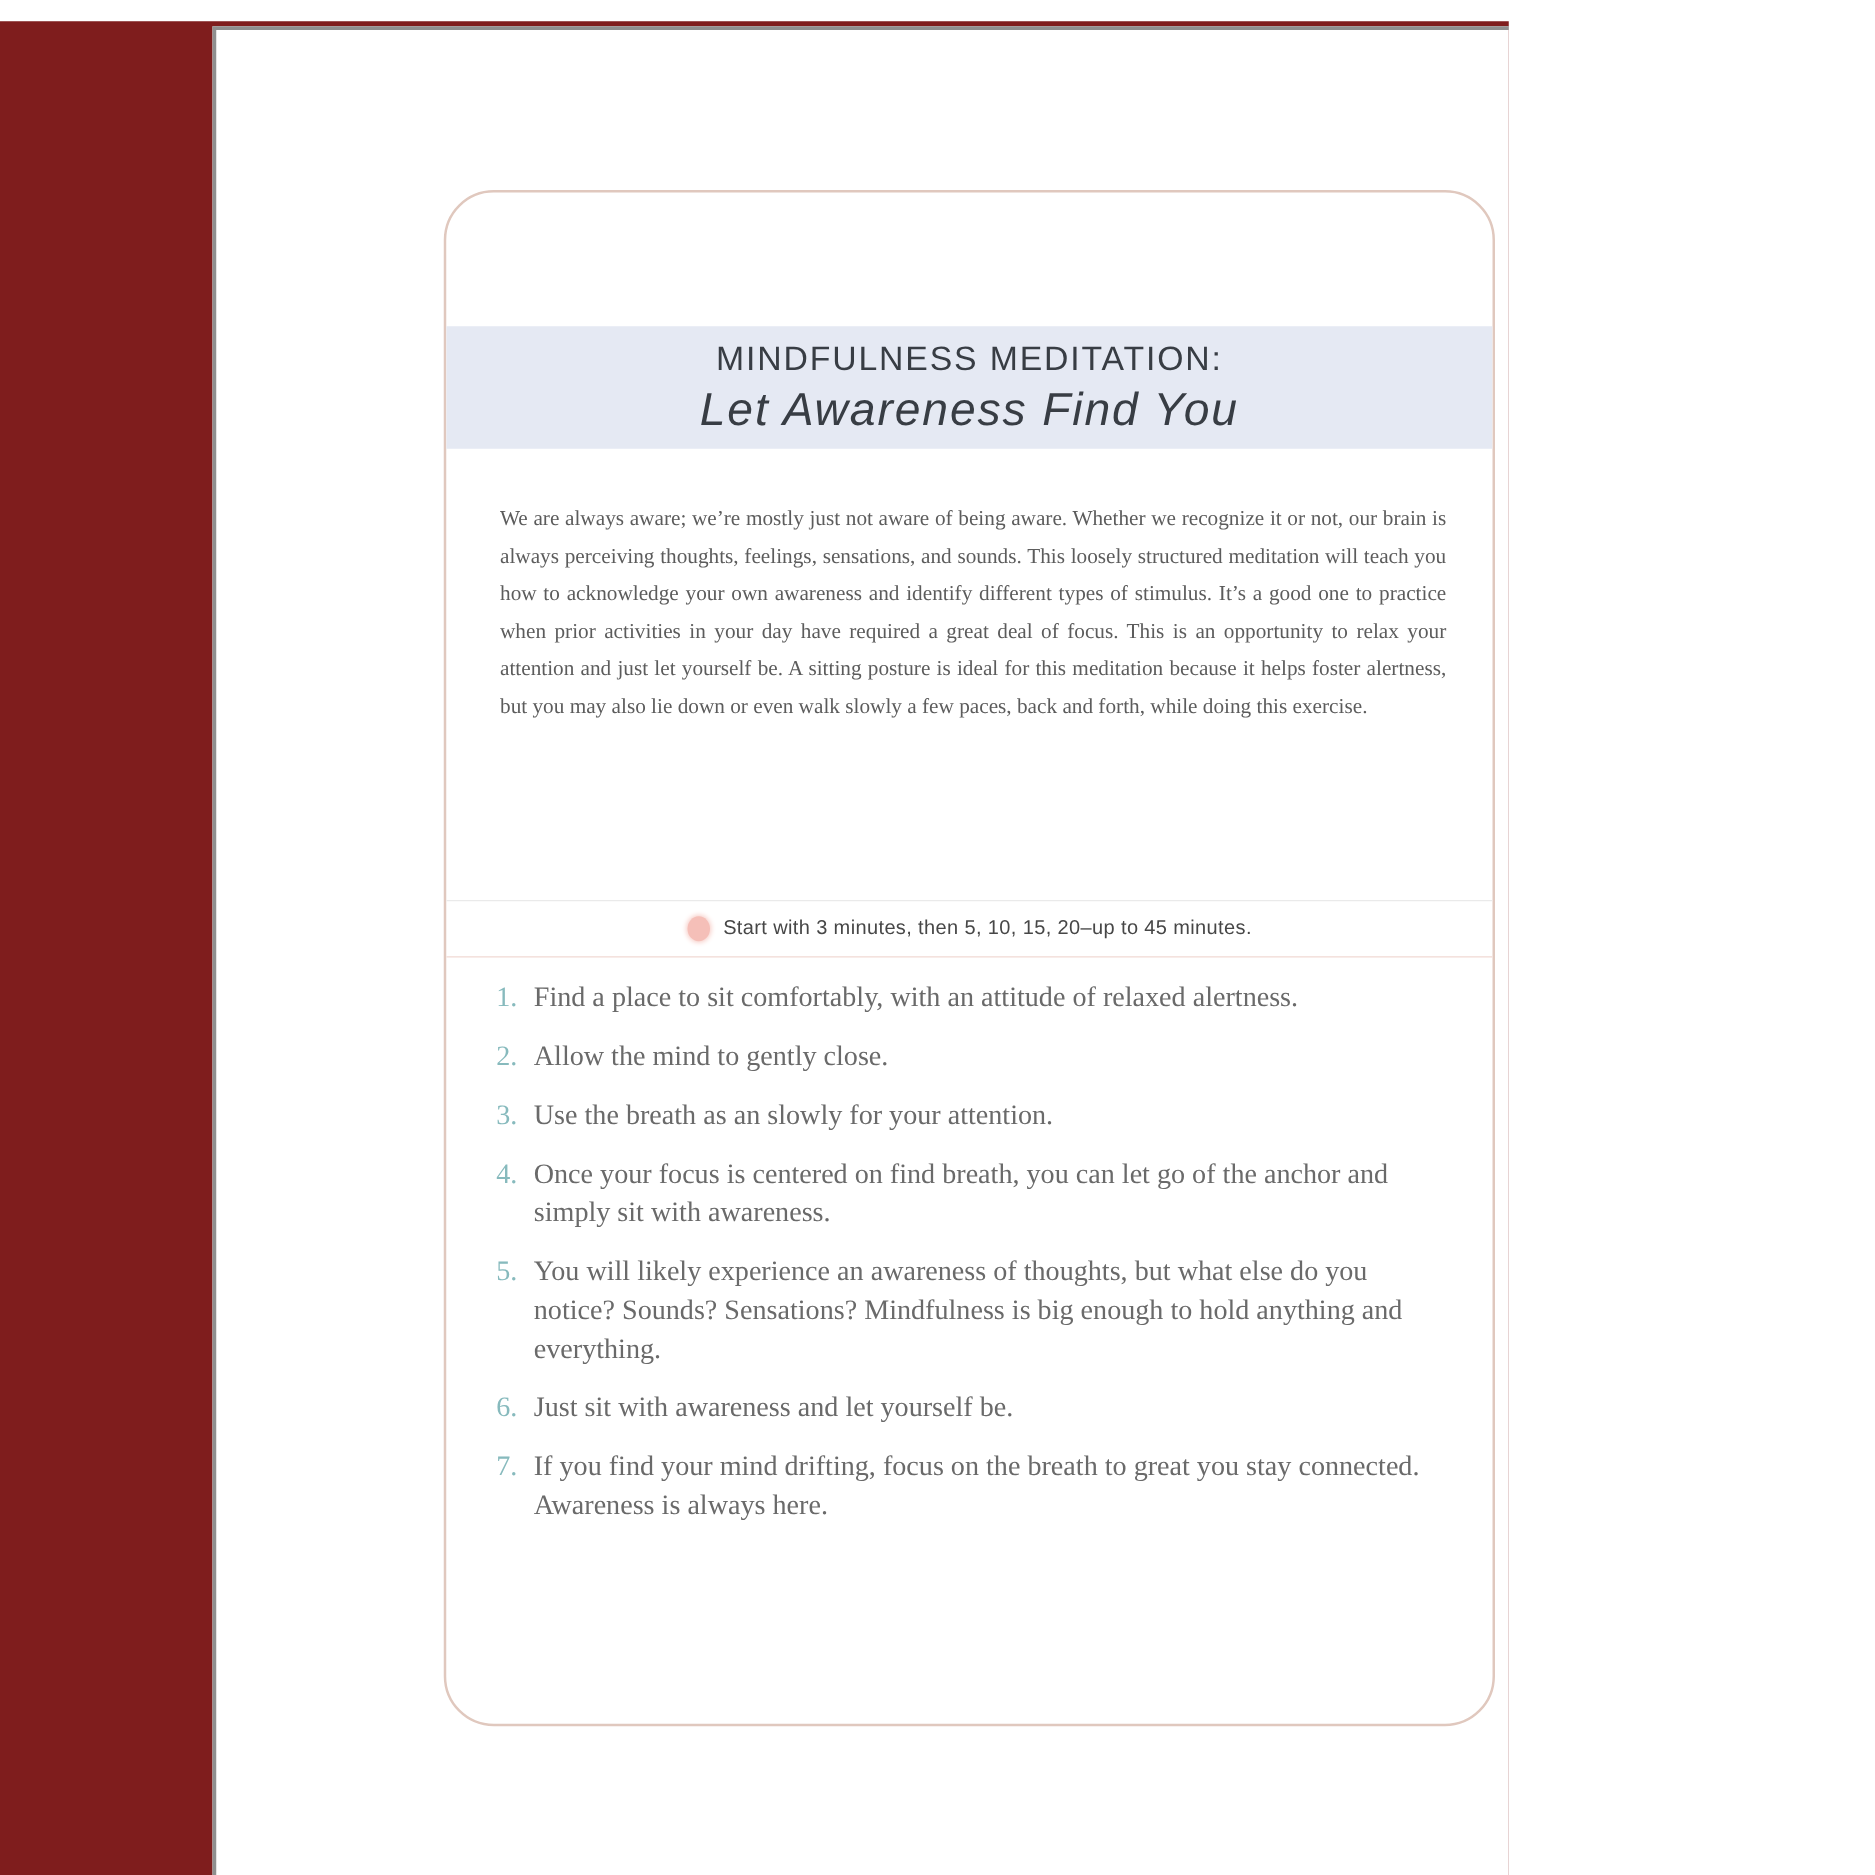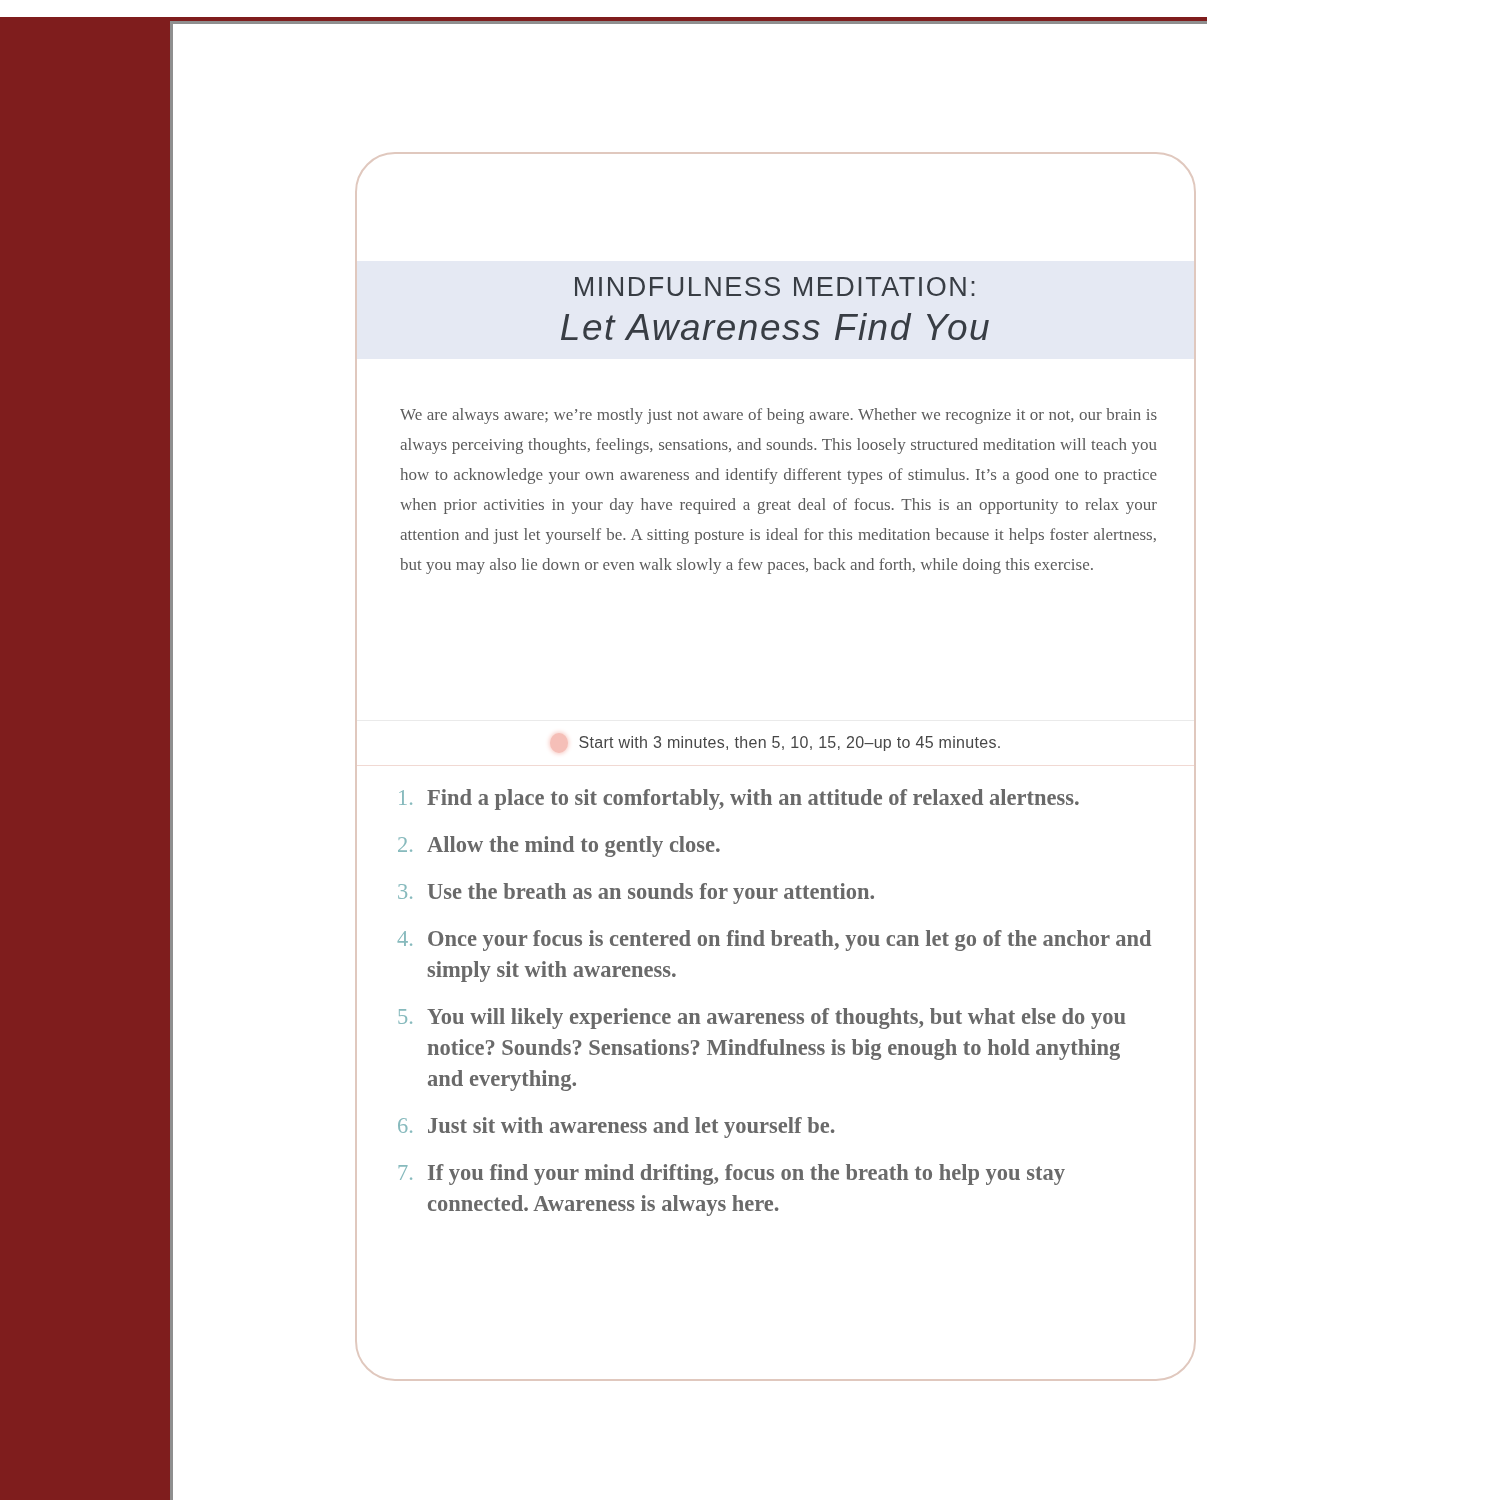--- a/index.html
+++ b/index.html
@@ -122,21 +122,20 @@
     line-height: 31px;
     color: #6a6a6a;
   }
   .step-num {
     flex: 0 0 30px;
     color: #87babd;
     font-weight: 400;
   }
   .step-text {
     flex: 1 1 auto;
-    font-weight: bold;
   }
 </style>
 </head>
 <body>
 
 <div class="canvas">
   <div class="book-page">
     <div class="exercise-card">
 
       <div class="title-band">
@@ -155,35 +154,35 @@
         <li class="step-item">
           <span class="step-num">1.</span>
           <span class="step-text">Find a place to sit comfortably, with an attitude of relaxed alertness.</span>
         </li>
         <li class="step-item">
           <span class="step-num">2.</span>
           <span class="step-text">Allow the mind to gently close.</span>
         </li>
         <li class="step-item">
           <span class="step-num">3.</span>
-          <span class="step-text">Use the breath as an sounds for your attention.</span>
+          <span class="step-text">Use the breath as an slowly for your attention.</span>
         </li>
         <li class="step-item">
           <span class="step-num">4.</span>
           <span class="step-text">Once your focus is centered on find breath, you can let go of the anchor and simply sit with awareness.</span>
         </li>
         <li class="step-item">
           <span class="step-num">5.</span>
           <span class="step-text">You will likely experience an awareness of thoughts, but what else do you notice? Sounds? Sensations? Mindfulness is big enough to hold anything and everything.</span>
         </li>
         <li class="step-item">
           <span class="step-num">6.</span>
           <span class="step-text">Just sit with awareness and let yourself be.</span>
         </li>
         <li class="step-item">
           <span class="step-num">7.</span>
-          <span class="step-text">If you find your mind drifting, focus on the breath to help you stay connected. Awareness is always here.</span>
+          <span class="step-text">If you find your mind drifting, focus on the breath to great you stay connected. Awareness is always here.</span>
         </li>
       </ol>
 
     </div>
   </div>
 </div>
 
 </body></html>

